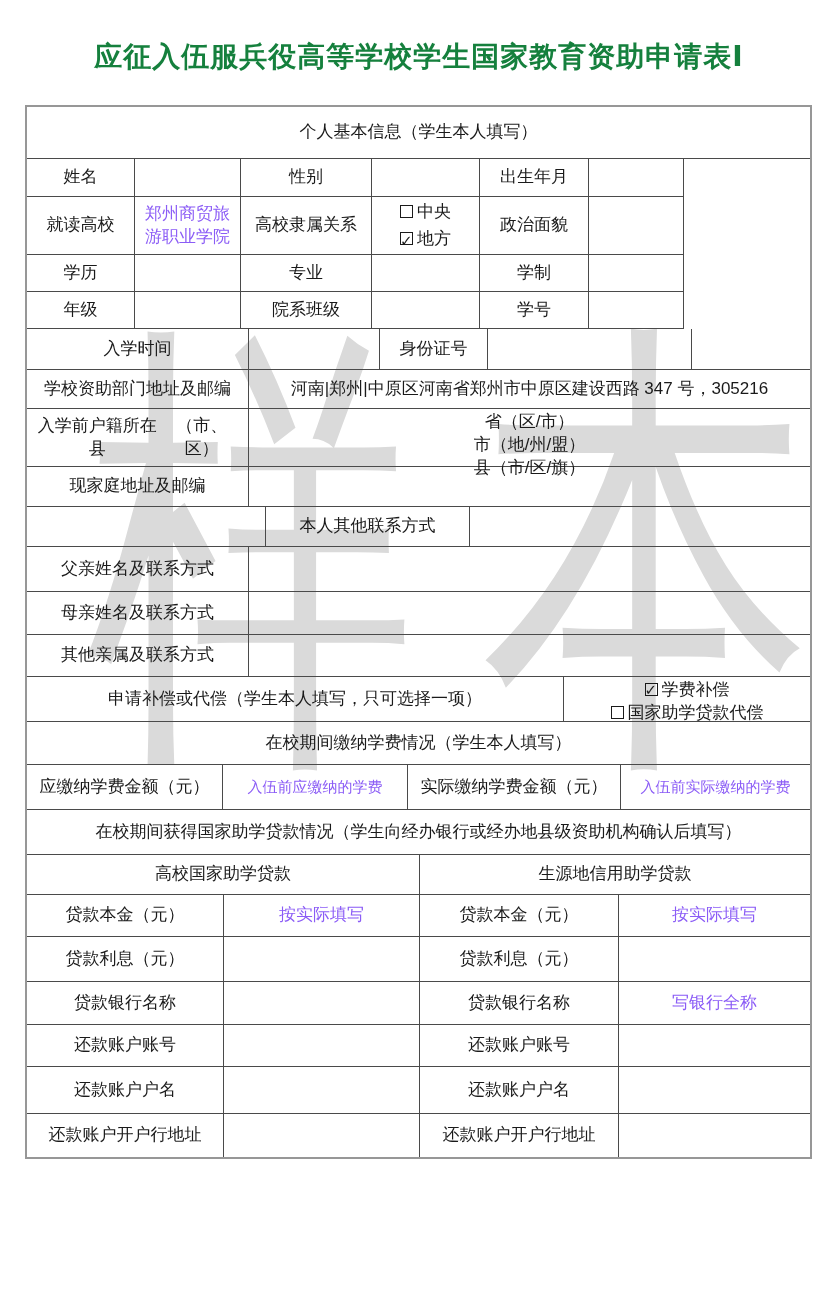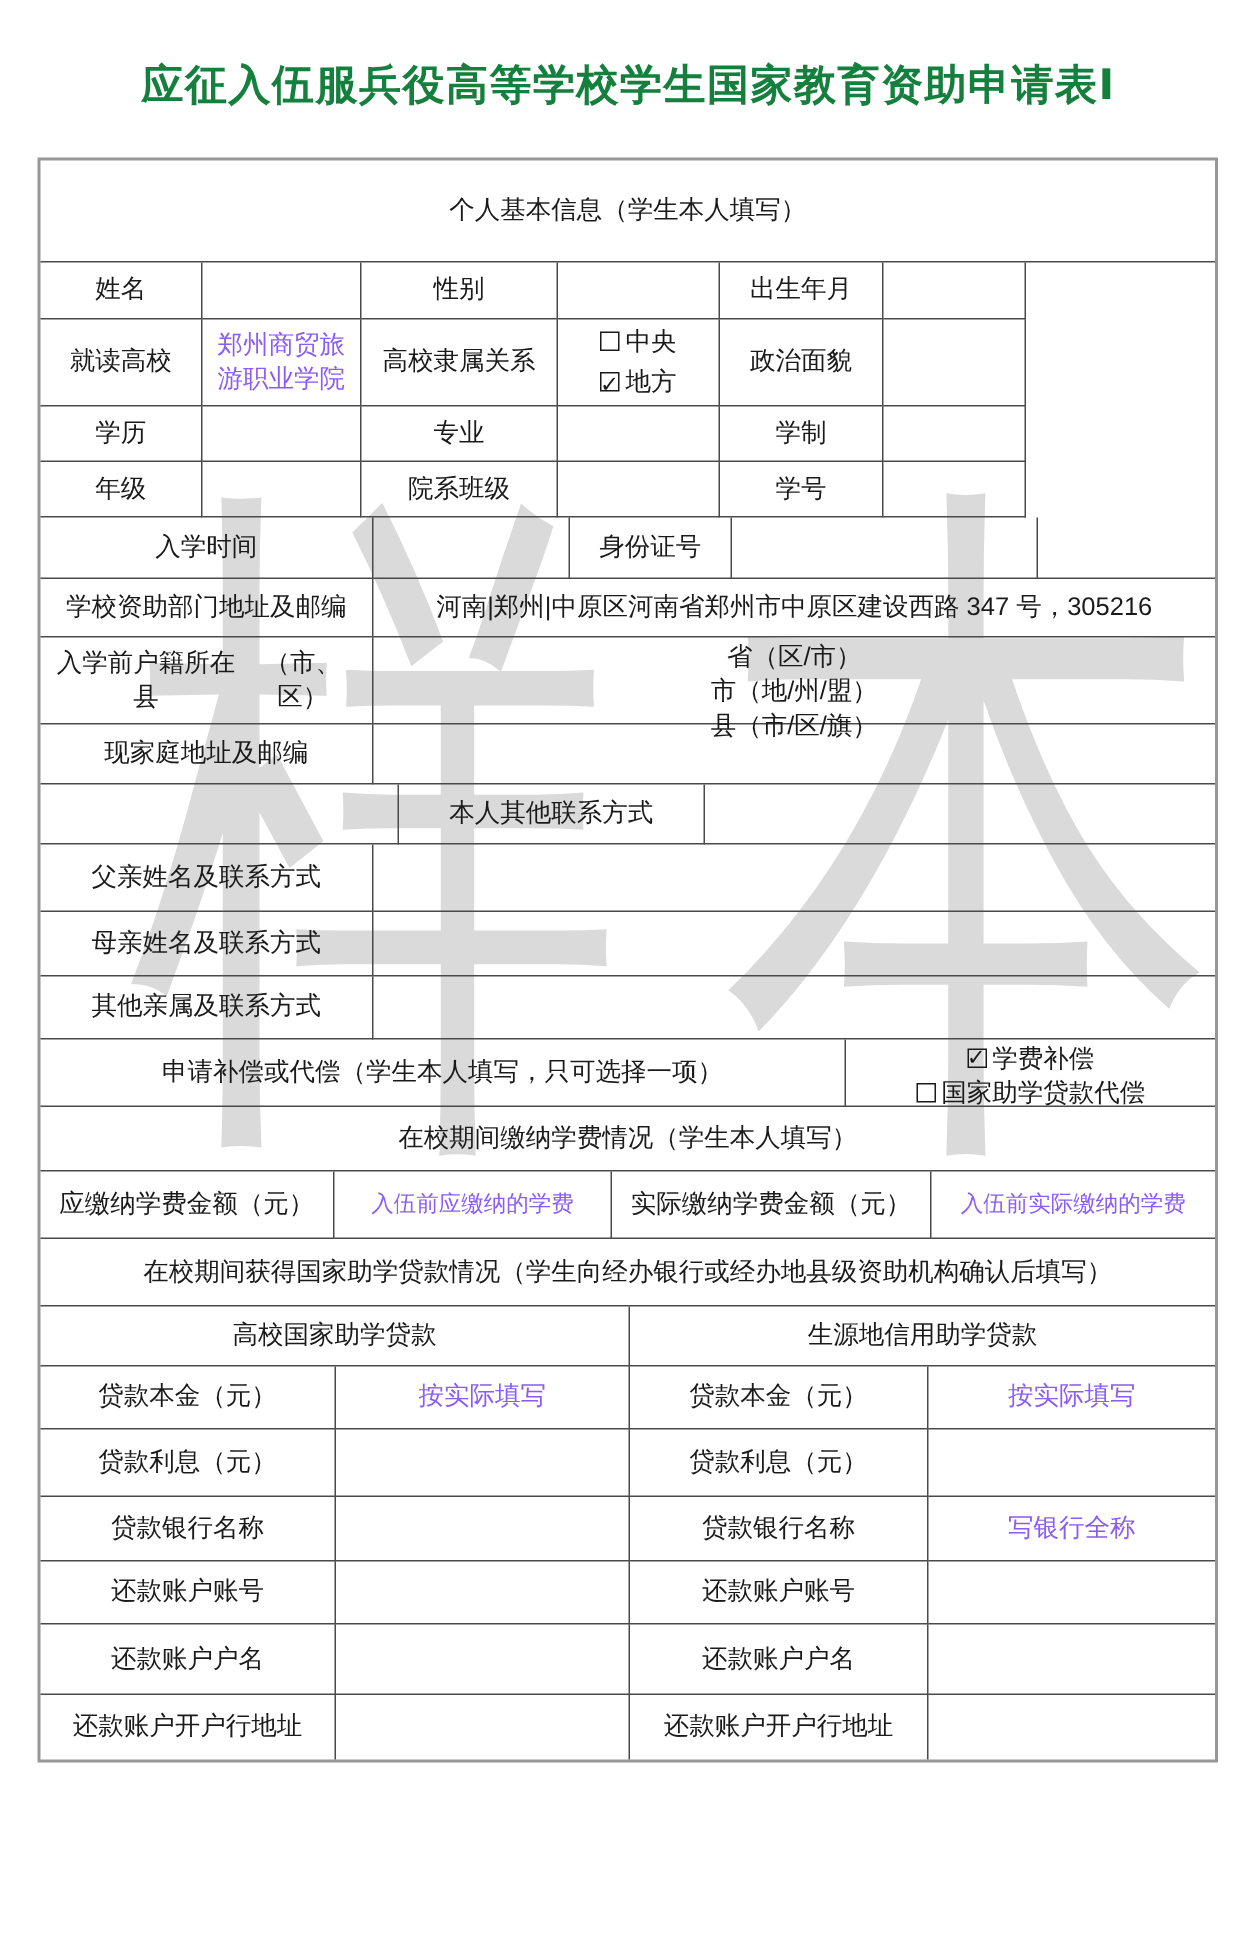--- a/index.html
+++ b/index.html
@@ -73,21 +73,21 @@
     position:relative;
     vertical-align:-1px;
     box-sizing:border-box;
   }
   .cb.checked::after{
     content:"\2713";
     position:absolute;left:-1px;top:-4px;
     font-size:15px;font-weight:bold;color:#1a1a1a;
   }
   
-  .h52{height:68px;} .h38{height:38px;} .h58{height:58px;} .h37{height:37px;}
+  .h52{height:52px;} .h38{height:38px;} .h58{height:58px;} .h37{height:37px;}
   .h41{height:41px;} .h39{height:39px;} .h40{height:40px;} .h45{height:45px;}
   .h43{height:43px;} .h42{height:42px;} .h47{height:47px;}
   
   .w108{width:108px;} .w106{width:106px;} .w131{width:131px;}
   .w109{width:109px;} .w95{width:95px;}
   .w214{width:222px;} .w239{width:239px;} .w204{width:204px;}
   .w453{width:537px;}
   .w207{width:196px;} .w185{width:185px;} .w213{width:213px;}
   .w393{width:393px;}
   .w197{width:197px;} .w196{width:196px;} .w199{width:199px;}

